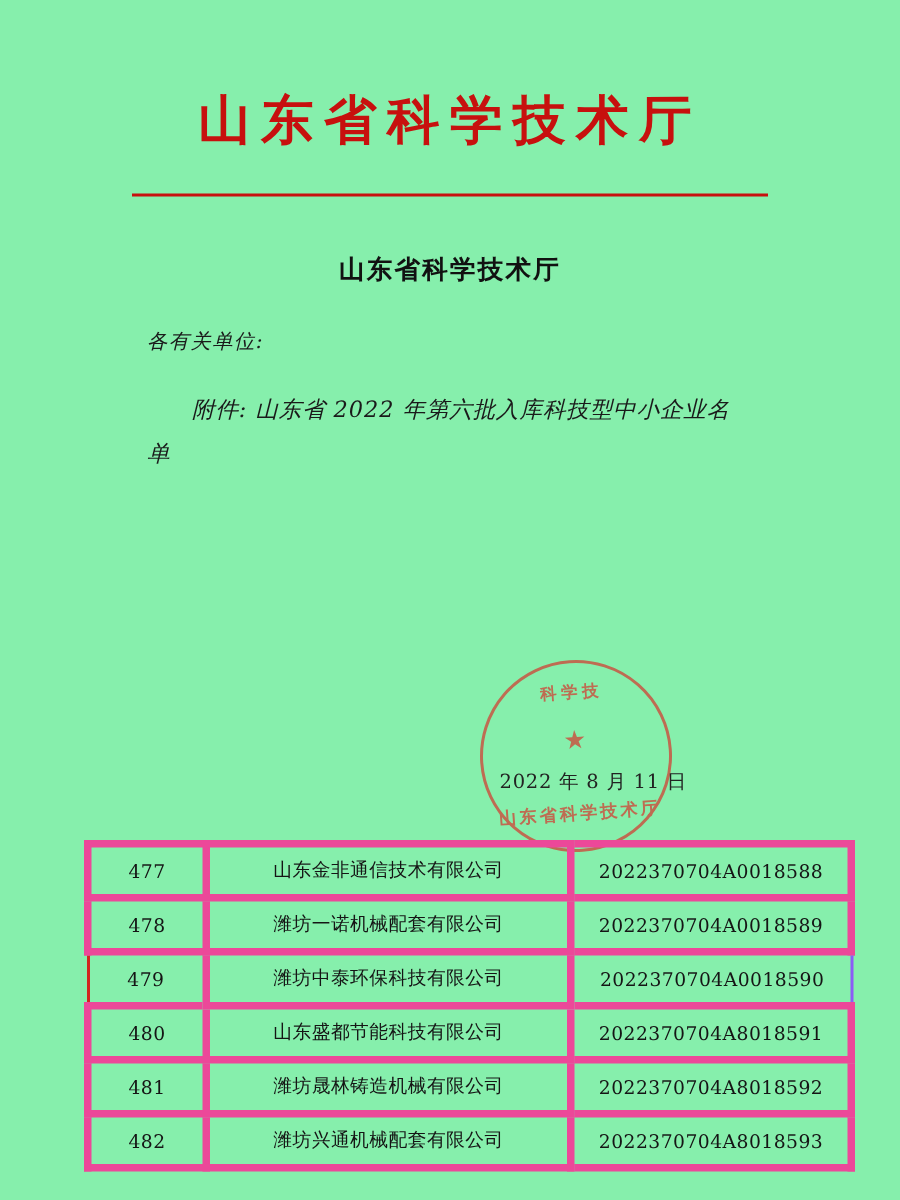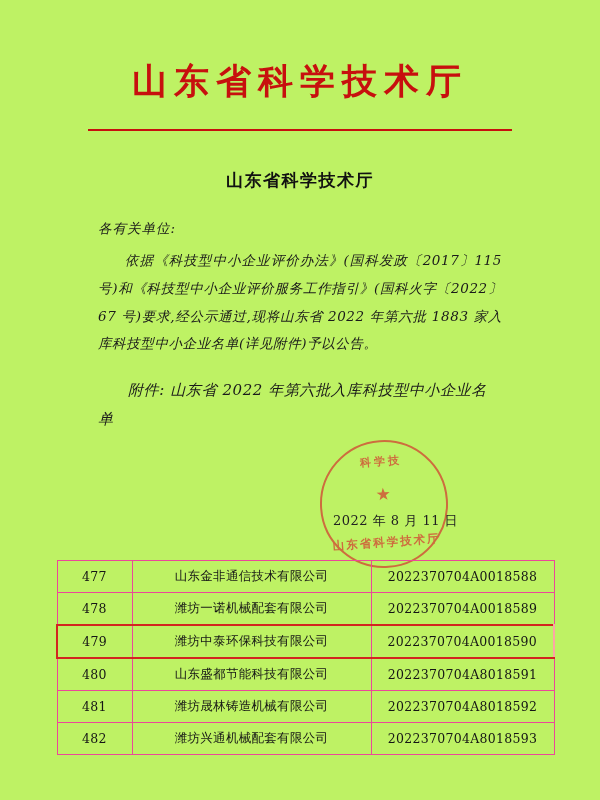--- a/index.html
+++ b/index.html
@@ -10,21 +10,21 @@
     width: 600px;
     height: 800px;
     background: #ffffff;
     font-family: "DejaVu Serif", "Liberation Serif", serif;
     overflow: hidden;
   }
   .page {
     position: relative;
     width: 600px;
     height: 800px;
-    background: #bef264;
+    background: #86efac;
     box-sizing: border-box;
   }
 
   
   .masthead {
     text-align: center;
     padding-top: 62px;
   }
   .masthead-title {
     color: #c7100e;
@@ -150,21 +150,21 @@
     left: 56px;
     top: 560px;
     width: 488px;
   }
   table.listing {
     border-collapse: collapse;
     width: 100%;
     table-layout: fixed;
   }
   table.listing td {
-    border: 1px solid #ec4899;
+    border: 5px solid #ec4899;
     height: 29px;
     font-size: 12.5px;
     color: #151515;
     text-align: center;
     vertical-align: middle;
     letter-spacing: 0.3px;
   }
   td.col-idx { width: 72px; }
   td.col-name { width: 236px; font-size: 13px; }
   td.col-code {
@@ -172,39 +172,38 @@
     font-family: "DejaVu Serif", "Liberation Serif", serif;
     font-size: 12px;
     letter-spacing: 0.2px;
   }
   tr.highlight td {
     border-top: 2px solid #d2261f;
     border-bottom: 2px solid #d2261f;
     margin-top: 47px;
   }
   tr.highlight td:first-child { border-left: 2px solid #d2261f; }
-  tr.highlight td:last-child { border-right: 2px solid #fca5a5; }
+  tr.highlight td:last-child { border-right: 2px solid #8b5cf6; }
 </style>
 </head>
 <body>
 
 <div class="page">
 
   <div class="masthead">
     <div class="masthead-title">山东省科学技术厅</div>
     <div class="masthead-rule"></div>
   </div>
 
   <div class="doc-head">
     <div class="doc-head-line1">山东省科学技术厅</div>
   </div>
 
   <div class="body-wrap">
     <div class="salutation">各有关单位:</div>
-    <div class="para">依据《科技型中小企业评价办法》(国科发政〔2017〕115 号)和《科技型中小企业评价服务工作指引》(国科火字〔2022〕67 号)要求,经公示通过,现将山东省 2022 年第六批 1883 家入库科技型中小企业名单(详见附件)予以公告。</div>
     <div class="attachment">附件: 山东省 2022 年第六批入库科技型中小企业名单</div>
   </div>
 
   <div class="seal">
     <div class="seal-inner">
       <div class="seal-arc">科学技</div>
       <div class="seal-star">★</div>
       <div class="seal-bottom">山东省科学技术厅</div>
     </div>
   </div>

